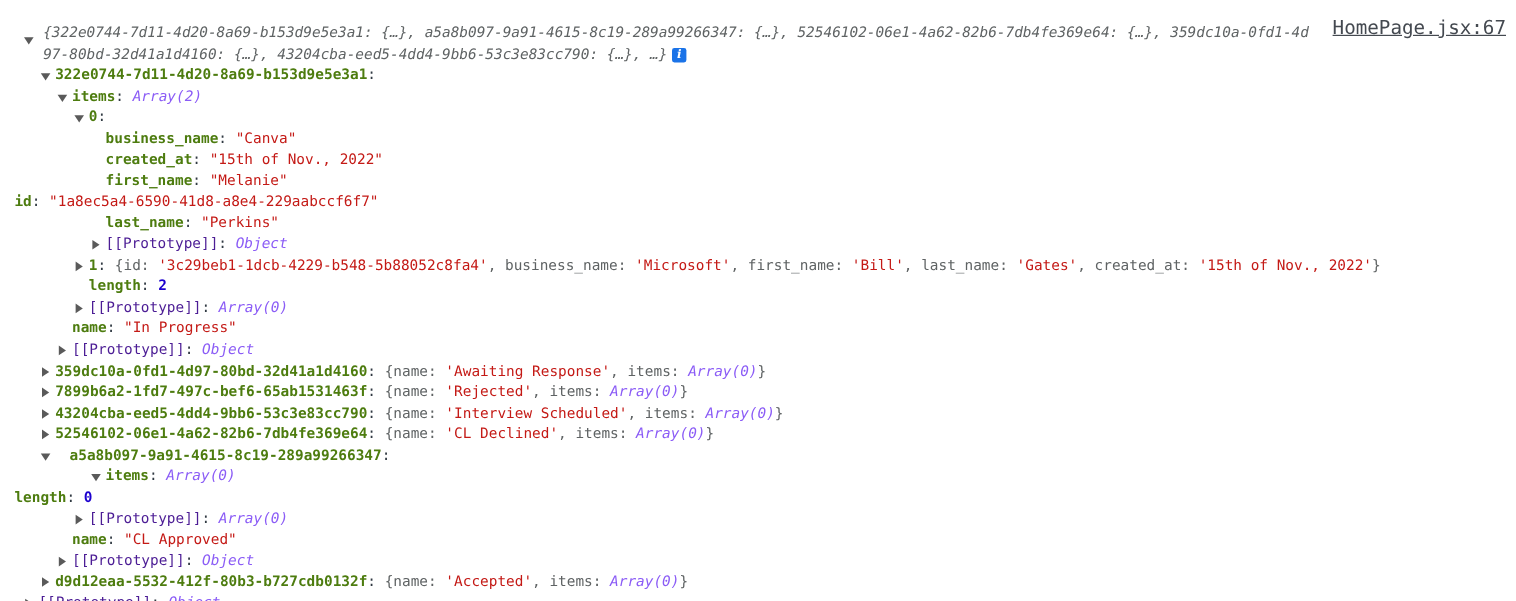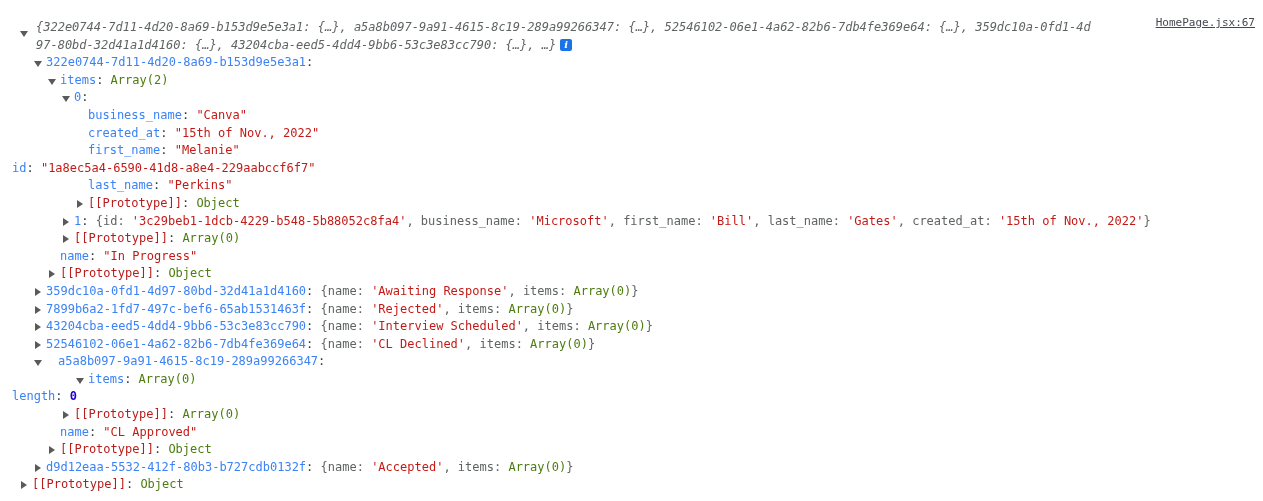--- a/index.html
+++ b/index.html
@@ -28,21 +28,21 @@
   .source-link-wrap {
     position: absolute;
     top: 1px;
     right: 8px;
     text-align: right;
     z-index: 5;
   }
   .source-link {
     color: #444950;
     text-decoration: underline;
-    font-size: 11px;
+    font-size: 16px;
     font-family: "DejaVu Sans Mono", "Liberation Mono", monospace;
     cursor: pointer;
     white-space: nowrap;
   }
 
   .message {
     position: relative;
     padding: 6px 0 0 0;
     margin-top: 13px;
   }
@@ -118,26 +118,26 @@
   .row {
     display: flex;
     align-items: flex-start;
     white-space: pre;
     height: 17.6px;
   }
   .row .arrow { margin-right: 2px; margin-top: 4px; }
   .row .content { white-space: pre; }
 
   
-  .k-obj   { color: #3b82f6; font-weight: normal; }   
+  .k-obj   { color: #4d7c0f; font-weight: bold; }   
   .k-gray  { color: #5f6364; }                       
   .v-str   { color: #c41a16; }                       
   .v-num   { color: #1c00cf; font-weight: bold; }    
-  .v-obj   { color: #4d7c0f; }                       
-  .proto   { color: #b91c1c; }
+  .v-obj   { color: #8b5cf6; font-style: italic; }                       
+  .proto   { color: #4c1d95; }
   .punc    { color: #303942; }
 </style>
 </head>
 <body>
 
 <div class="console-view">
 
   <div class="source-link-wrap">
     <a class="source-link" href="#">HomePage.jsx:67</a>
   </div>
@@ -153,20 +153,21 @@
         <div class="row" style="padding-left: 34px;"><span class="arrow open"></span><span class="content"><span class="k-obj">322e0744-7d11-4d20-8a69-b153d9e5e3a1</span><span class="punc">:</span></span></div>
         <div class="row" style="padding-left: 48px;"><span class="arrow open"></span><span class="content"><span class="k-obj">items</span><span class="punc">: </span><span class="v-obj">Array(2)</span></span></div>
         <div class="row" style="padding-left: 62px;"><span class="arrow open"></span><span class="content"><span class="k-obj">0</span><span class="punc">:</span></span></div>
         <div class="row" style="padding-left: 76px;"><span class="arrow blank"></span><span class="content"><span class="k-obj">business_name</span><span class="punc">: </span><span class="v-str">"Canva"</span></span></div>
         <div class="row" style="padding-left: 76px;"><span class="arrow blank"></span><span class="content"><span class="k-obj">created_at</span><span class="punc">: </span><span class="v-str">"15th of Nov., 2022"</span></span></div>
         <div class="row" style="padding-left: 76px;"><span class="arrow blank"></span><span class="content"><span class="k-obj">first_name</span><span class="punc">: </span><span class="v-str">"Melanie"</span></span></div>
         <div class="row" style=""><span class="arrow blank"></span><span class="content"><span class="k-obj">id</span><span class="punc">: </span><span class="v-str">"1a8ec5a4-6590-41d8-a8e4-229aabccf6f7"</span></span></div>
         <div class="row" style="padding-left: 76px;"><span class="arrow blank"></span><span class="content"><span class="k-obj">last_name</span><span class="punc">: </span><span class="v-str">"Perkins"</span></span></div>
         <div class="row" style="padding-left: 76px;"><span class="arrow closed"></span><span class="content"><span class="proto">[[Prototype]]</span><span class="punc">: </span><span class="v-obj">Object</span></span></div>
         <div class="row" style="padding-left: 62px;"><span class="arrow closed"></span><span class="content"><span class="k-obj">1</span><span class="punc">: </span><span class="k-gray">{</span><span class="k-gray">id</span><span class="k-gray">: </span><span class="v-str">'3c29beb1-1dcb-4229-b548-5b88052c8fa4'</span><span class="k-gray">, </span><span class="k-gray">business_name</span><span class="k-gray">: </span><span class="v-str">'Microsoft'</span><span class="k-gray">, </span><span class="k-gray">first_name</span><span class="k-gray">: </span><span class="v-str">'Bill'</span><span class="k-gray">, </span><span class="k-gray">last_name</span><span class="k-gray">: </span><span class="v-str">'Gates'</span><span class="k-gray">, </span><span class="k-gray">created_at</span><span class="k-gray">: </span><span class="v-str">'15th of Nov., 2022'</span><span class="k-gray">}</span></span></div>
+        <div class="row" style="padding-left: 62px;"><span class="arrow blank"></span><span class="content"><span class="k-obj">length</span><span class="punc">: </span><span class="v-num">2</span></span></div>
         <div class="row" style="padding-left: 62px;"><span class="arrow closed"></span><span class="content"><span class="proto">[[Prototype]]</span><span class="punc">: </span><span class="v-obj">Array(0)</span></span></div>
         <div class="row" style="padding-left: 48px;"><span class="arrow blank"></span><span class="content"><span class="k-obj">name</span><span class="punc">: </span><span class="v-str">"In Progress"</span></span></div>
         <div class="row" style="padding-left: 48px;"><span class="arrow closed"></span><span class="content"><span class="proto">[[Prototype]]</span><span class="punc">: </span><span class="v-obj">Object</span></span></div>
         <div class="row" style="padding-left: 34px;"><span class="arrow closed"></span><span class="content"><span class="k-obj">359dc10a-0fd1-4d97-80bd-32d41a1d4160</span><span class="punc">: </span><span class="k-gray">{</span><span class="k-gray">name</span><span class="k-gray">: </span><span class="v-str">'Awaiting Response'</span><span class="k-gray">, </span><span class="k-gray">items</span><span class="k-gray">: </span><span class="v-obj">Array(0)</span><span class="k-gray">}</span></span></div>
         <div class="row" style="padding-left: 34px;"><span class="arrow closed"></span><span class="content"><span class="k-obj">7899b6a2-1fd7-497c-bef6-65ab1531463f</span><span class="punc">: </span><span class="k-gray">{</span><span class="k-gray">name</span><span class="k-gray">: </span><span class="v-str">'Rejected'</span><span class="k-gray">, </span><span class="k-gray">items</span><span class="k-gray">: </span><span class="v-obj">Array(0)</span><span class="k-gray">}</span></span></div>
         <div class="row" style="padding-left: 34px;"><span class="arrow closed"></span><span class="content"><span class="k-obj">43204cba-eed5-4dd4-9bb6-53c3e83cc790</span><span class="punc">: </span><span class="k-gray">{</span><span class="k-gray">name</span><span class="k-gray">: </span><span class="v-str">'Interview Scheduled'</span><span class="k-gray">, </span><span class="k-gray">items</span><span class="k-gray">: </span><span class="v-obj">Array(0)</span><span class="k-gray">}</span></span></div>
         <div class="row" style="padding-left: 34px;"><span class="arrow closed"></span><span class="content"><span class="k-obj">52546102-06e1-4a62-82b6-7db4fe369e64</span><span class="punc">: </span><span class="k-gray">{</span><span class="k-gray">name</span><span class="k-gray">: </span><span class="v-str">'CL Declined'</span><span class="k-gray">, </span><span class="k-gray">items</span><span class="k-gray">: </span><span class="v-obj">Array(0)</span><span class="k-gray">}</span></span></div>
         <div class="row" style="padding-left: 34px; gap: 12px;"><span class="arrow open"></span><span class="content"><span class="k-obj">a5a8b097-9a91-4615-8c19-289a99266347</span><span class="punc">:</span></span></div>
         <div class="row" style="padding-left: 76px;"><span class="arrow open"></span><span class="content"><span class="k-obj">items</span><span class="punc">: </span><span class="v-obj">Array(0)</span></span></div>
         <div class="row" style=""><span class="arrow blank"></span><span class="content"><span class="k-obj">length</span><span class="punc">: </span><span class="v-num">0</span></span></div>

